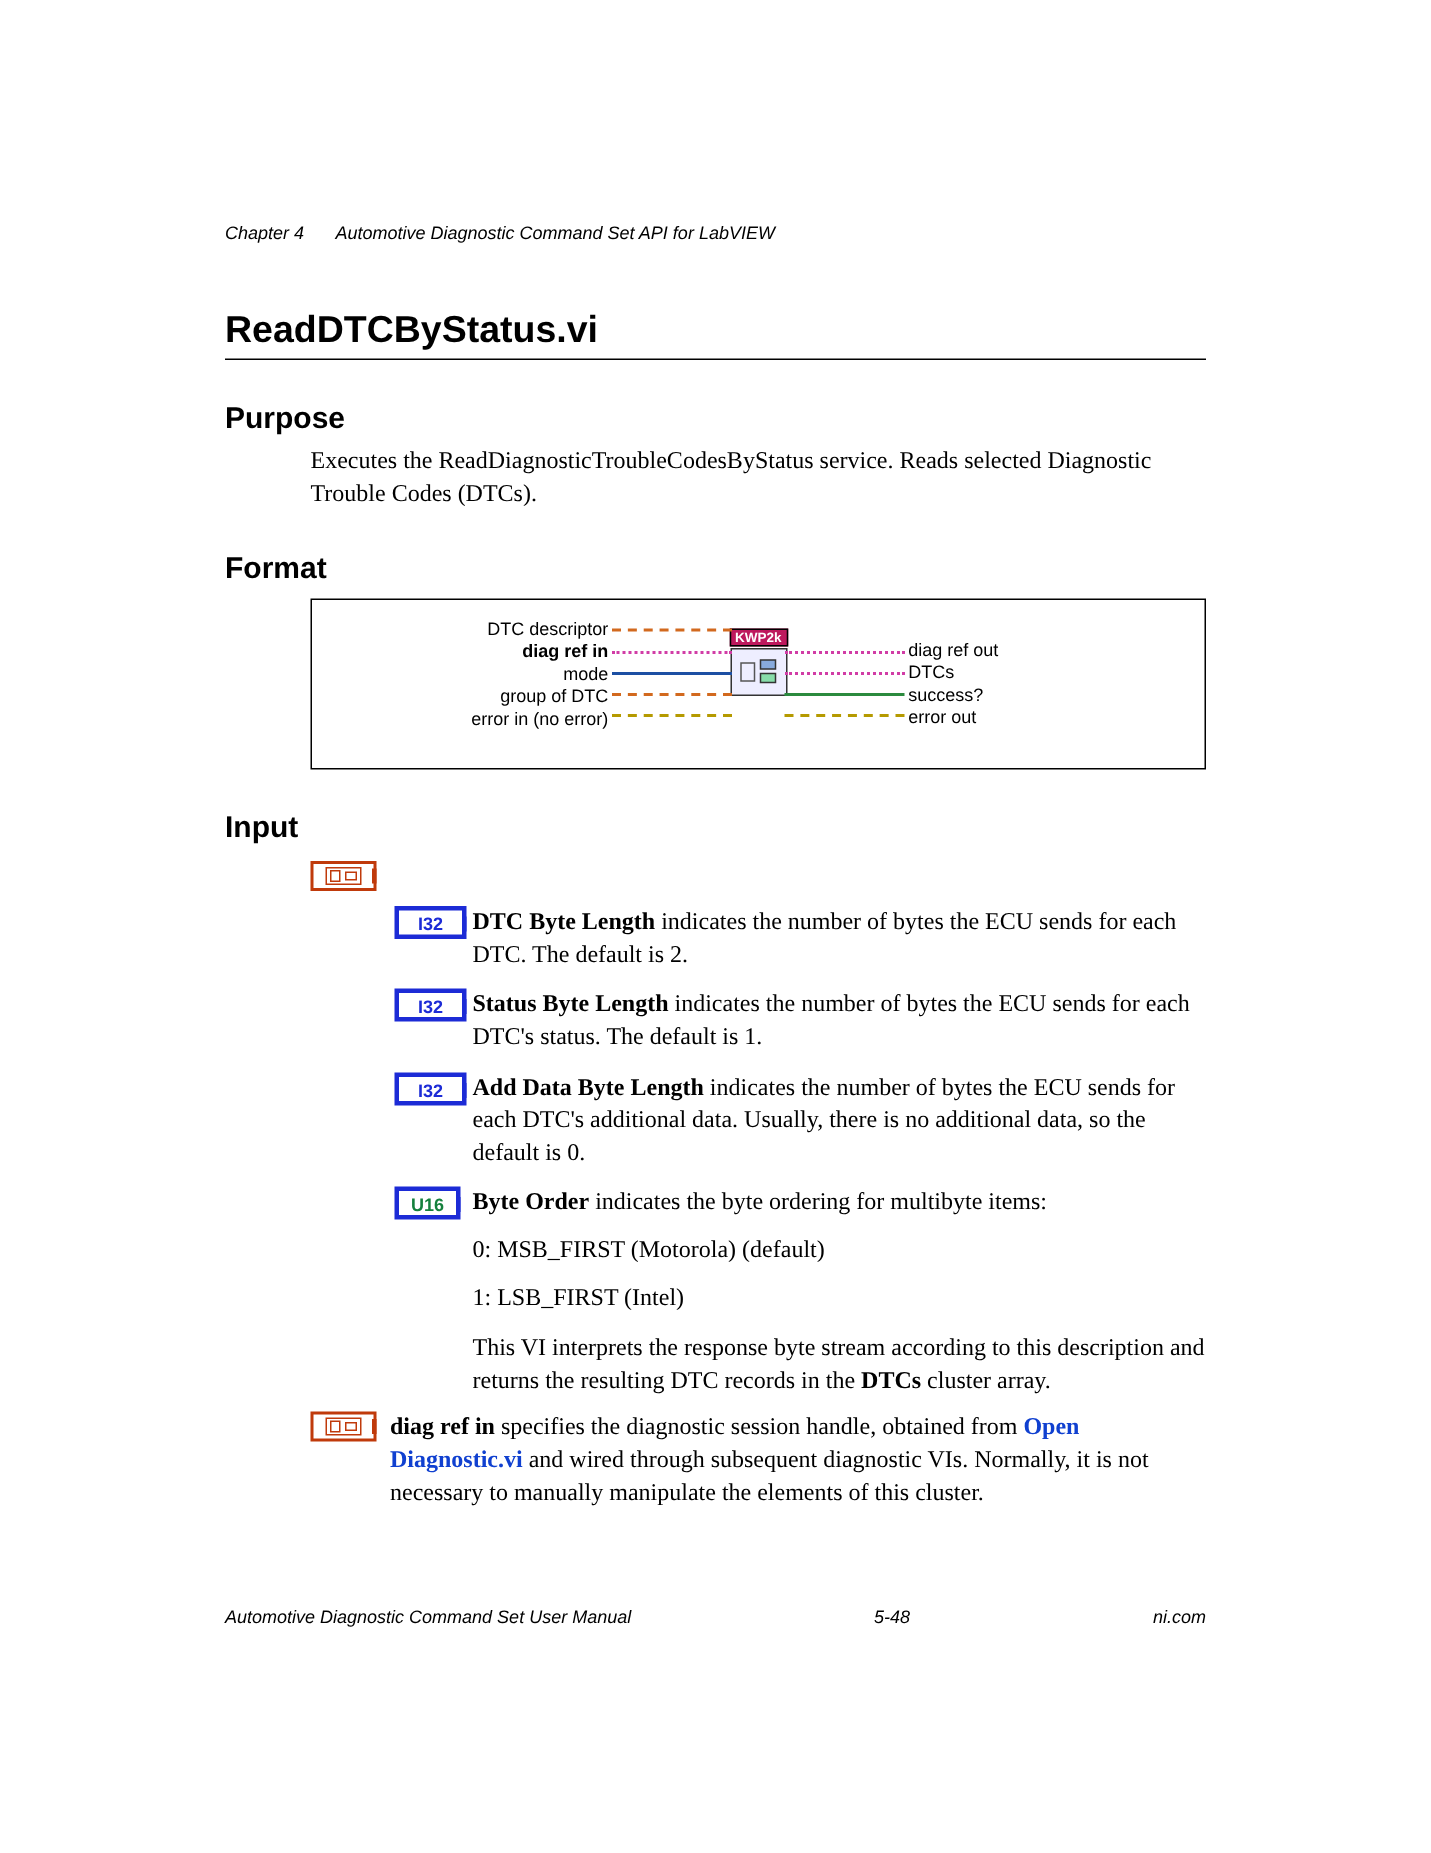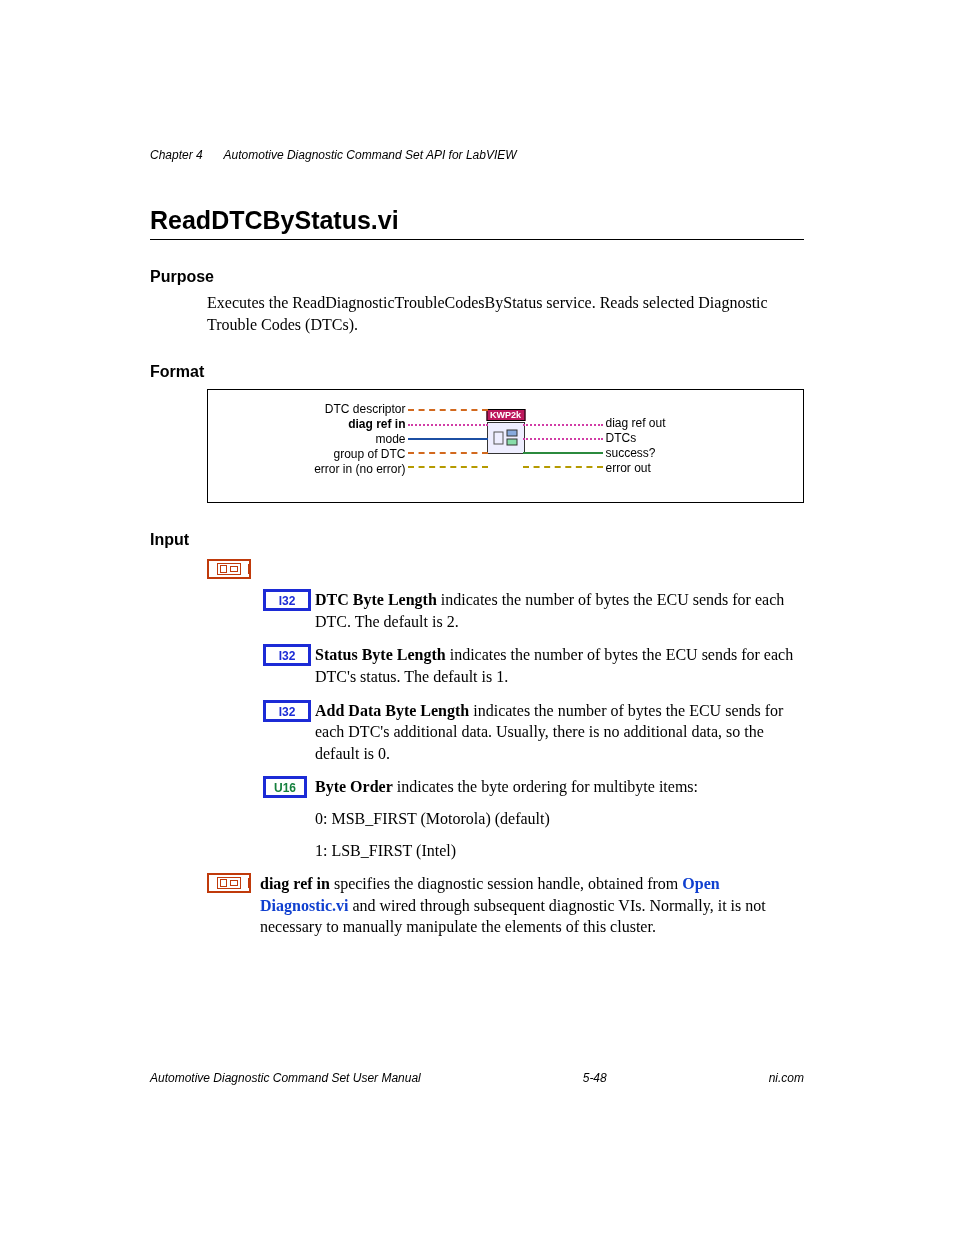--- a/index.html
+++ b/index.html
@@ -31,21 +31,21 @@
     margin: 44px 0 2px 0;
   }
   .under-rule {
     border: none;
     border-top: 1.5px solid #000;
     margin: 4px 0 0 0;
   }
   h2.section {
     font-family: Arial, Helvetica, sans-serif;
     font-weight: bold;
-    font-size: 16px;
+    font-size: 20px;
     margin: 28px 0 6px 0;
   }
   .body-text {
     font-size: 16px;
     line-height: 1.35;
     margin: 0 0 0 57px;
   }
   .format-box {
     border: 1px solid #000;
     margin: 8px 0 0 57px;
@@ -319,20 +319,28 @@
       </div>
       <div class="desc-col">
         <p>
           <span class="b">Byte Order</span><span> indicates the byte ordering for multibyte items:</span>
         </p>
         <p>0: MSB_FIRST (Motorola) (default)</p>
         <p>1: LSB_FIRST (Intel)</p>
       </div>
     </div>
 
+    <div class="entry">
+      <div class="icon-col"></div>
+      <div class="desc-col" style="margin-left:55px;">
+        <p>
+          <span>This VI interprets the response byte stream according to this description and returns the resulting DTC records in the </span><span class="b">DTCs</span><span> cluster array.</span>
+        </p>
+      </div>
+    </div>
 
     <div class="entry">
       <div class="icon-col">
         <span class="lv-icon lv-cluster"><span class="inner-sym"></span></span>
       </div>
       <div class="desc-col">
         <p>
           <span class="b">diag ref in</span><span> specifies the diagnostic session handle, obtained from </span><a href="#" class="link">Open Diagnostic.vi</a><span> and wired through subsequent diagnostic VIs. Normally, it is not necessary to manually manipulate the elements of this cluster.</span>
         </p>
       </div>

